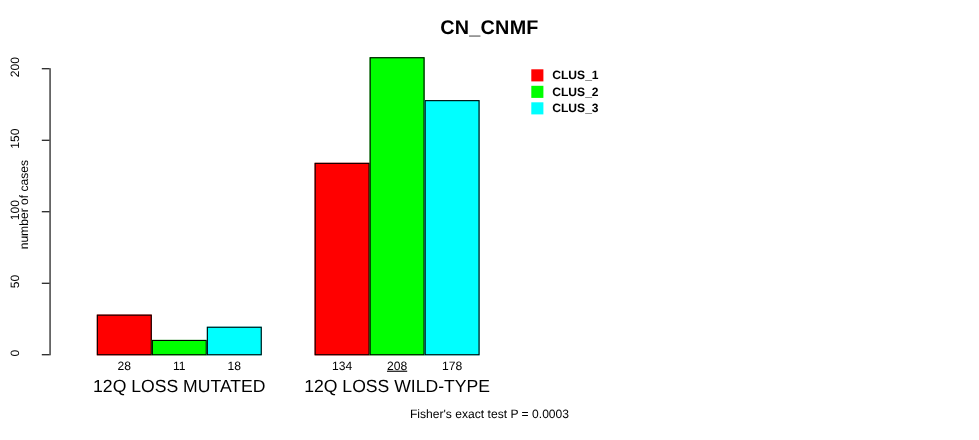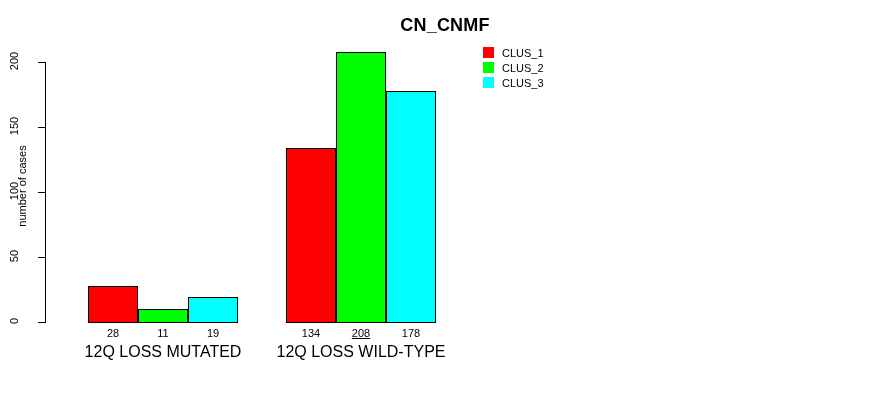--- a/index.html
+++ b/index.html
@@ -87,21 +87,22 @@
     top: 343px;
     font-size: 16px;
     text-align: center;
     white-space: nowrap;
   }
 
   
   .legend {
     position: absolute;
     left: 483px;
-    top: 45px;
+    top: 61px;
+    font-weight: bold;
   }
   .legend-row {
     display: flex;
     align-items: center;
     height: 15px;
   }
   .legend-swatch {
     width: 11px;
     height: 11px;
     flex: 0 0 auto;
@@ -143,21 +144,21 @@
       <div class="ytick-label" style="left: -6px; top: 55px;">200</div>
     </div>
   <div class="ylab">number of cases</div>
 
   <div id="bars">
       <div class="bar" style="left: 88px; width: 50px; top: 285.6px; height: 37.4px; background: rgb(255, 0, 0);"></div>
       <div class="bar-value-label" style="left: 88px; width: 50px;">28</div>
       <div class="bar" style="left: 138px; width: 50px; top: 309px; height: 14px; background: rgb(0, 255, 0);"></div>
       <div class="bar-value-label" style="left: 138px; width: 50px;">11</div>
       <div class="bar" style="left: 188px; width: 50px; top: 297.3px; height: 25.7px; background: rgb(0, 255, 255);"></div>
-      <div class="bar-value-label" style="left: 188px; width: 50px;">19</div>
+      <div class="bar-value-label" style="left: 188px; width: 50px;">18</div>
       <div class="bar" style="left: 286px; width: 50px; top: 147.8px; height: 175.2px; background: rgb(255, 0, 0);"></div>
       <div class="bar-value-label" style="left: 286px; width: 50px;">134</div>
       <div class="bar" style="left: 336px; width: 50px; top: 51.6px; height: 271.4px; background: rgb(0, 255, 0);"></div>
       <div class="bar-value-label" style="left: 336px; width: 50px; text-decoration: underline;">208</div>
       <div class="bar" style="left: 386px; width: 50px; top: 90.6px; height: 232.4px; background: rgb(0, 255, 255);"></div>
       <div class="bar-value-label" style="left: 386px; width: 50px;">178</div>
     </div>
 
   <div id="group-labels">
       <div class="group-label" style="left: 48px; width: 230px;">12Q LOSS MUTATED</div>
@@ -172,14 +173,15 @@
       <div class="legend-row">
         <span class="legend-swatch" style="background: rgb(0, 255, 0);"></span>
         <span class="legend-text">CLUS_2</span>
       </div>
       <div class="legend-row">
         <span class="legend-swatch" style="background: rgb(0, 255, 255);"></span>
         <span class="legend-text">CLUS_3</span>
       </div>
     </div>
 
+  <div class="footer-note">Fisher's exact test P = 0.0003</div>
 
 </div>
 
 </body></html>

